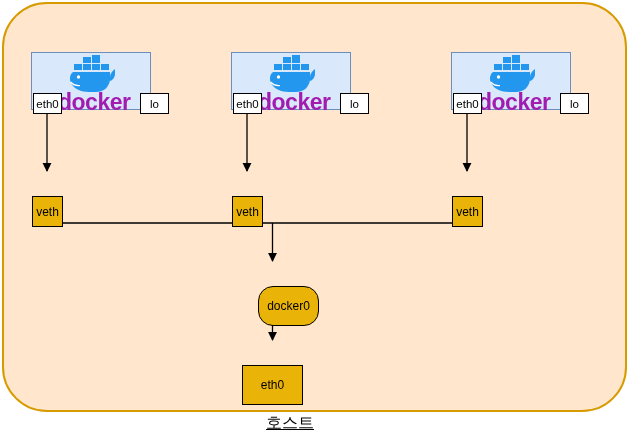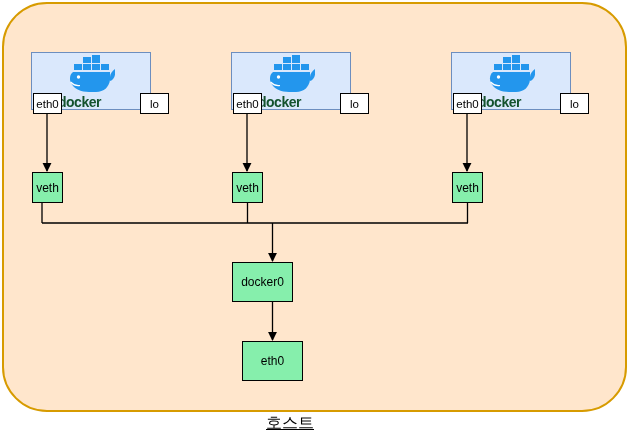--- a/index.html
+++ b/index.html
@@ -7,45 +7,45 @@
     position:relative;width:634px;height:433px;overflow:hidden;
     font-family:"Liberation Sans",sans-serif;background:#ffffff;
   }
   .host-rect{
     position:absolute;left:2px;top:2px;width:625px;height:410px;
     box-sizing:border-box;background:#ffe6cc;border:2px solid #d79b00;
     border-radius:45px;
   }
   .wires{position:absolute;left:0;top:0;width:634px;height:433px;pointer-events:none;}
   .box{
-    position:absolute;box-sizing:border-box;background:#86efac;border:1px solid #000000;
+    position:absolute;box-sizing:border-box;background:#eab308;border:1px solid #000000;
     display:flex;align-items:center;justify-content:center;
-    font-size:12px;color:#000000;white-space:nowrap;
+    font-size:12px;color:#000000;white-space:nowrap;margin-top:24px;
   }
   .dcontainer{
     position:absolute;top:52px;width:120px;height:58px;box-sizing:border-box;
     background:#dae8fc;border:1px solid #6c8ebf;
   }
   .dcontainer .whale{position:absolute;left:37px;top:2px;}
   .dcontainer .wordmark{
     position:absolute;left:26px;top:40px;width:64px;
-    font-size:14px;font-weight:bold;color:#14532d;letter-spacing:-0.5px;line-height:18px;
+    font-size:23px;font-weight:bold;color:#a21caf;letter-spacing:-0.5px;line-height:18px;
   }
   .iface{
     position:absolute;top:40px;width:29px;height:21px;box-sizing:border-box;
     background:#ffffff;border:1px solid #000000;
     display:flex;align-items:center;justify-content:center;
     font-size:11.5px;color:#000000;
   }
   .iface.eth0{left:1px;}
   .iface.lo{left:108px;}
   .veth{width:31px;height:31px;top:172px;}
   .c1{left:31px;} .c2{left:231px;} .c3{left:451px;}
   .v1{left:32px;} .v2{left:232px;} .v3{left:452px;}
-  .bridge{left:232px;top:262px;width:61px;height:40px;}
+  .bridge{left:258px;top:262px;width:61px;height:40px;border-radius:15px;}
   .hosteth{left:242px;top:341px;width:61px;height:40px;}
   .host-label{
     position:absolute;left:230px;top:413px;width:120px;text-align:center;
     font-size:16px;color:#000000;text-decoration:underline;
   }
 </style>
 </head>
 <body>
 
 <div class="stage">

